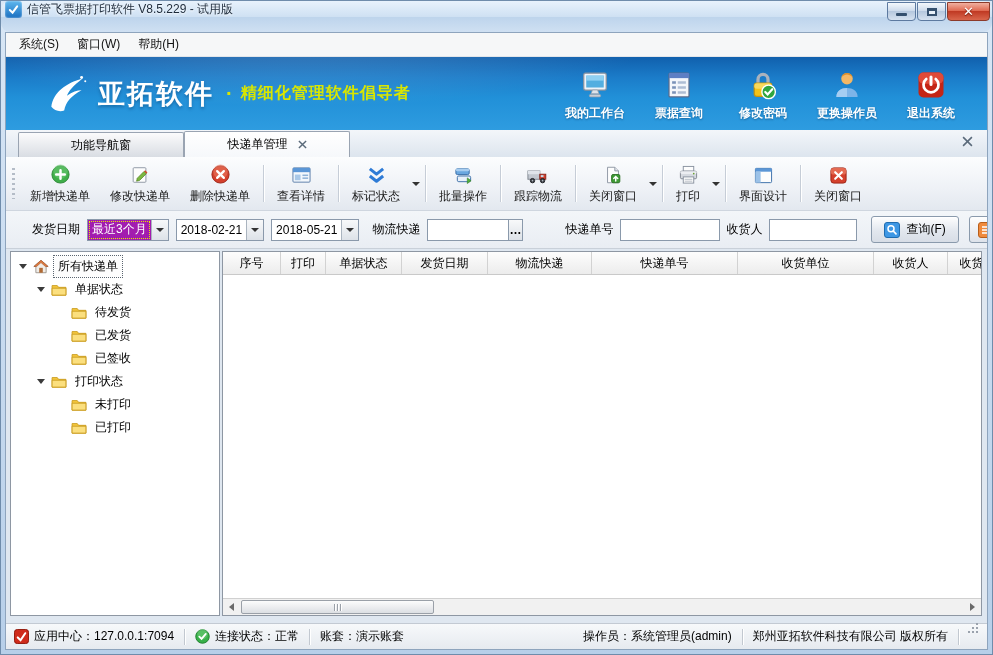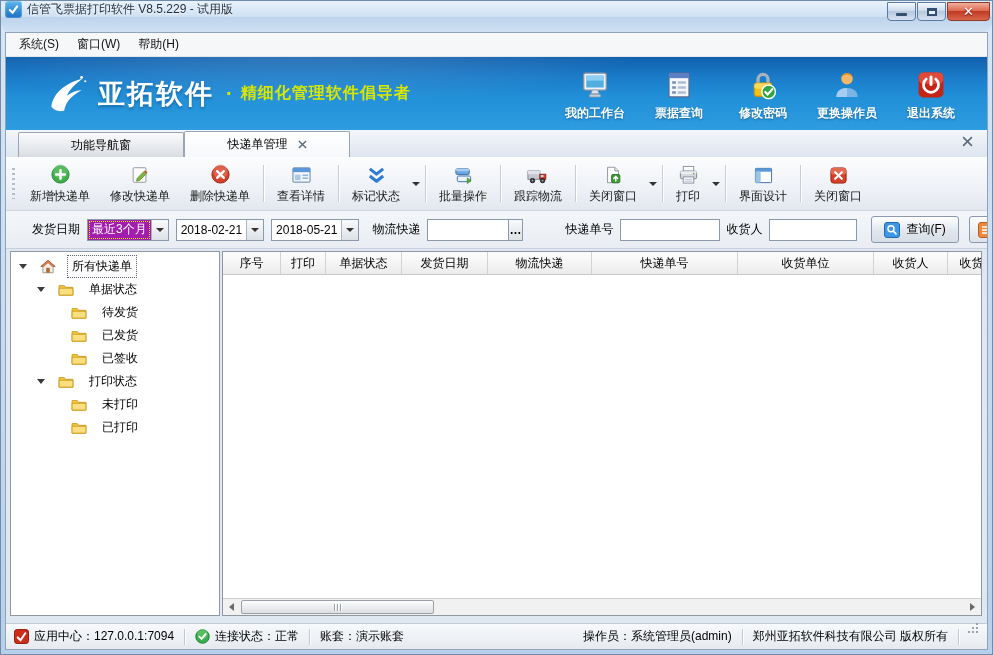--- a/index.html
+++ b/index.html
@@ -85,21 +85,21 @@
     font-weight:bold; letter-spacing:1px; }
   .search-btn { height:27px; margin-left:14px; padding:0 12px; display:flex; align-items:center; gap:6px;
     border:1px solid #8a9aac; border-radius:3px; background:linear-gradient(#fefefe,#e2e7ee 55%,#d7dde6);
     box-shadow:inset 0 1px 0 #fff; white-space:nowrap; }
   .clipped-btn { height:27px; width:34px; margin-left:10px; padding:0 8px; flex:0 0 auto;
     border:1px solid #8a9aac; border-radius:3px; background:linear-gradient(#fefefe,#dde2ea);
     display:flex; align-items:center; }
   
   .main { flex:1; background:#dfe7f0; display:flex; padding:2px 5px 7px 4px; gap:2px; min-height:0; }
   .tree-panel { width:210px; background:#fff; border:1px solid #8e97a3; overflow:hidden; padding-top:3px; }
-  .trow { height:23px; display:flex; align-items:center; gap:11px; white-space:nowrap; }
+  .trow { height:23px; display:flex; align-items:center; gap:4px; white-space:nowrap; }
   .expander { width:0; height:0; border-left:4px solid transparent; border-right:4px solid transparent;
     border-top:5px solid #3b3b3b; margin-right:2px; }
   .t-label { padding:2px 4px; }
   .t-label.selected { border:1px dotted #5b6570; background:#fdfdfd; }
   .ind0 { padding-left:8px; } .ind1 { padding-left:26px; } .ind2 { padding-left:60px; }
   .grid-panel { flex:1; background:#fff; border:1px solid #8e97a3; display:flex; flex-direction:column; min-width:0; overflow:hidden; }
   .grid-header { height:23px; display:flex; background:linear-gradient(#fdfdfd,#ececec); border-bottom:1px solid #c9c9c9; flex:0 0 auto; }
   .gh-cell { border-right:1px solid #d2d2d2; display:flex; align-items:center; justify-content:center;
     white-space:nowrap; overflow:hidden; flex:0 0 auto; }
   .grid-body { flex:1; background:#fff; }

